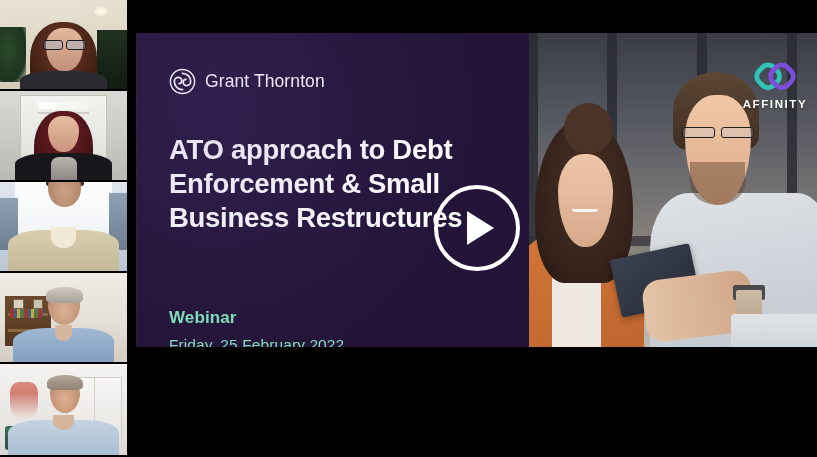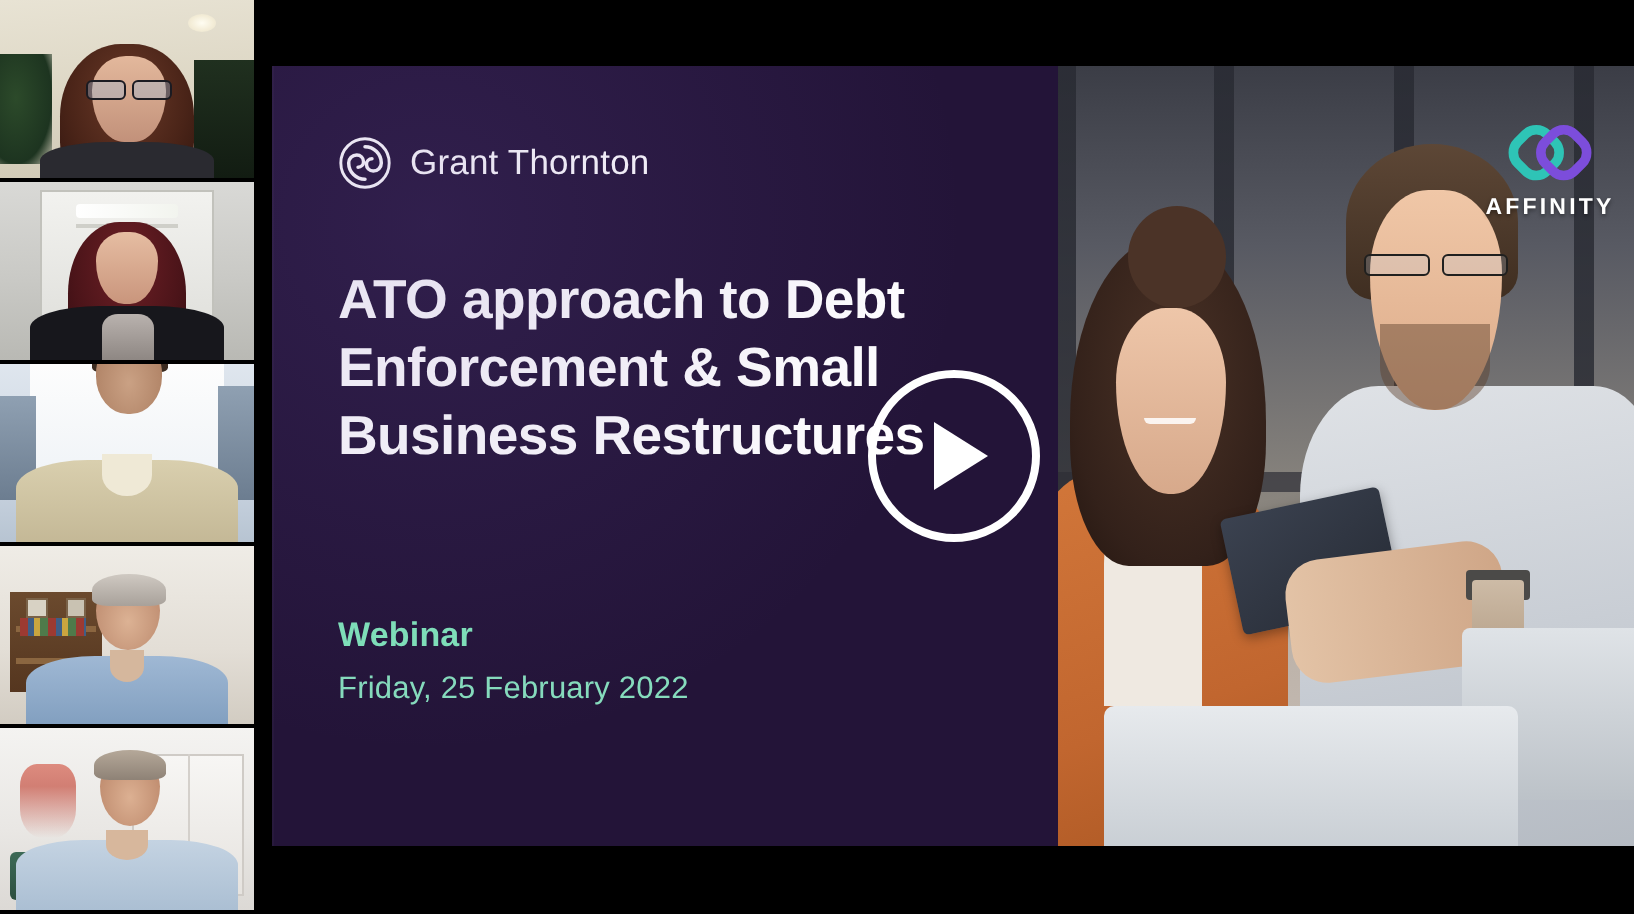--- a/index.html
+++ b/index.html
@@ -136,21 +136,21 @@
   .t5 .hair { position:absolute; left:37%; top:12%; width:28%; height:17%;
     background:linear-gradient(180deg,#b5a899,#8e8276); border-radius:50% 50% 22% 22%; }
   .t5 .shirt { position:absolute; left:6%; bottom:-8%; width:88%; height:46%;
     background:linear-gradient(180deg,#c4d3e2,#a6bbd0); border-radius:30% 30% 0 0; }
   .t5 .collar2 { position:absolute; left:42%; top:56%; width:16%; height:16%;
     background:#d7b79c; border-radius:0 0 60% 60%; }
 
   
   #player {
     position:absolute; left:136px; top:0;
-    width:681px; height:457px;
+    width:681px; height:347px;
     background:#c4b5fd;
     overflow:hidden;
   }
   #video-frame {
     position:absolute; left:0; top:33px;
     width:681px; height:390px;
     background:#231438;
     overflow:hidden;
   }
   .bar-top { position:absolute; left:0; top:0; width:681px; height:33px; background:#000; }

